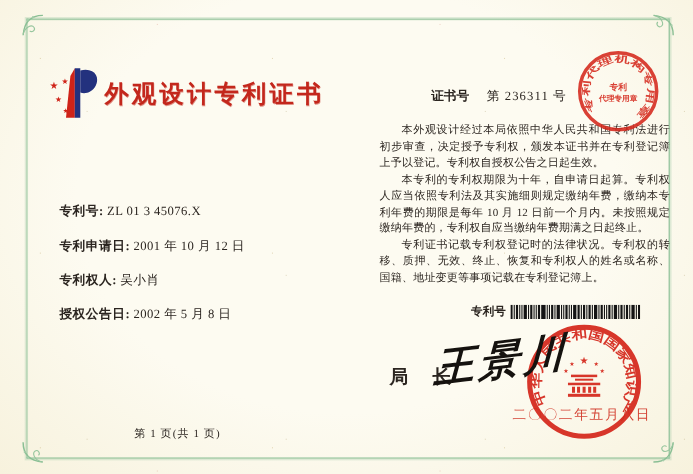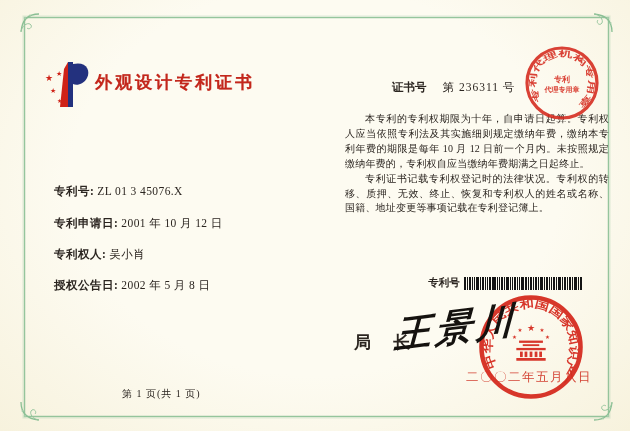--- a/index.html
+++ b/index.html
@@ -21,21 +21,21 @@
     box-shadow:0 0 0 1.5px rgba(143,194,154,.28), inset 0 0 0 .5px rgba(143,194,154,.45);
   }
   .corner{position:absolute;width:22px;height:22px;}
   .corner.tl{left:-6px;top:-6px;}
   .corner.tr{right:-6px;top:-6px;transform:rotate(90deg);}
   .corner.br{right:-6px;bottom:-6px;transform:rotate(180deg);}
   .corner.bl{left:-6px;bottom:-6px;transform:rotate(270deg);}
   .logo{position:absolute;left:44px;top:57px;width:50px;height:54px;}
   .title{
     position:absolute;left:95px;top:71px;
-    font-size:17px;font-weight:700;letter-spacing:3px;
+    font-size:22px;font-weight:700;letter-spacing:3px;
     color:#c3271c;white-space:nowrap;
     text-shadow:.4px .4px 0 rgba(195,39,28,.5);
   }
   .field{position:absolute;left:54px;font-size:11.5px;white-space:nowrap;}
   .field b{font-weight:700;letter-spacing:.5px;}
   .field span{margin-left:3px;letter-spacing:.4px;}
   .f0{top:121px}.f1{top:152px}.f2{top:184px}.f3{top:216px}.f4{top:247px}.f5{top:278px}
   .certline{position:absolute;left:352px;top:80px;font-size:11.5px;white-space:nowrap;}
   .certline b{font-weight:700;margin-left:40px;}
   .certline span{margin-left:16px;letter-spacing:1px;}
@@ -121,20 +121,21 @@
   </div>
   <div class="field f5">
     <b>授权公告日:</b><span>2002 年 5 月 8 日</span>
   </div>
 
   <div class="certline">
     <b>证书号</b><span>第 236311 号</span>
   </div>
 
   <div class="bodytext">
+    <p>本外观设计经过本局依照中华人民共和国专利法进行初步审查，决定授予专利权，颁发本证书并在专利登记簿上予以登记。专利权自授权公告之日起生效。</p>
     <p>本专利的专利权期限为十年，自申请日起算。专利权人应当依照专利法及其实施细则规定缴纳年费，缴纳本专利年费的期限是每年 10 月 12 日前一个月内。未按照规定缴纳年费的，专利权自应当缴纳年费期满之日起终止。</p>
     <p>专利证书记载专利权登记时的法律状况。专利权的转移、质押、无效、终止、恢复和专利权人的姓名或名称、国籍、地址变更等事项记载在专利登记簿上。</p>
   </div>
 
   <div class="patentno">
     <b>专利号</b>
     <svg width="118" height="13" viewBox="0 0 118 13">
       <g fill="#141414">
         <rect x="0" y="0" width="2" height="13"></rect>
           <rect x="3" y="0" width="1" height="13"></rect>

